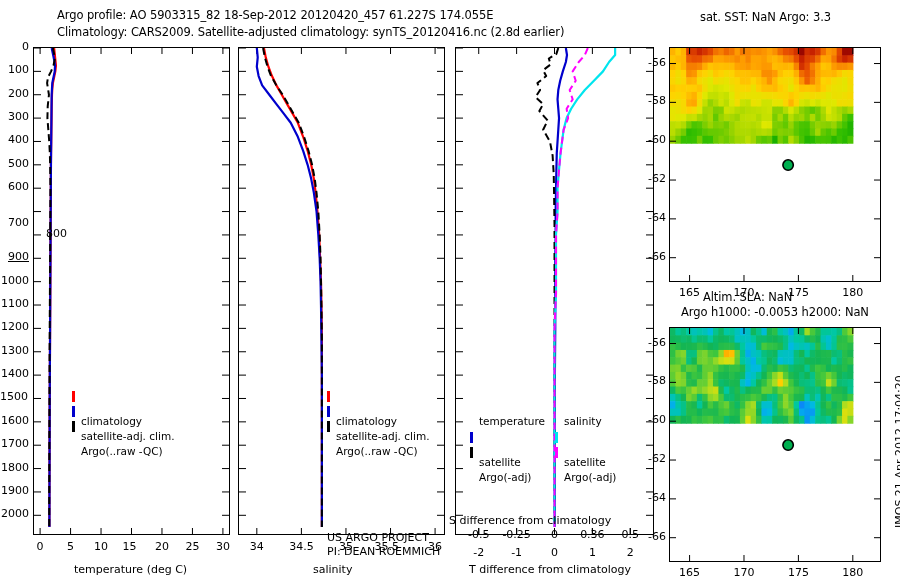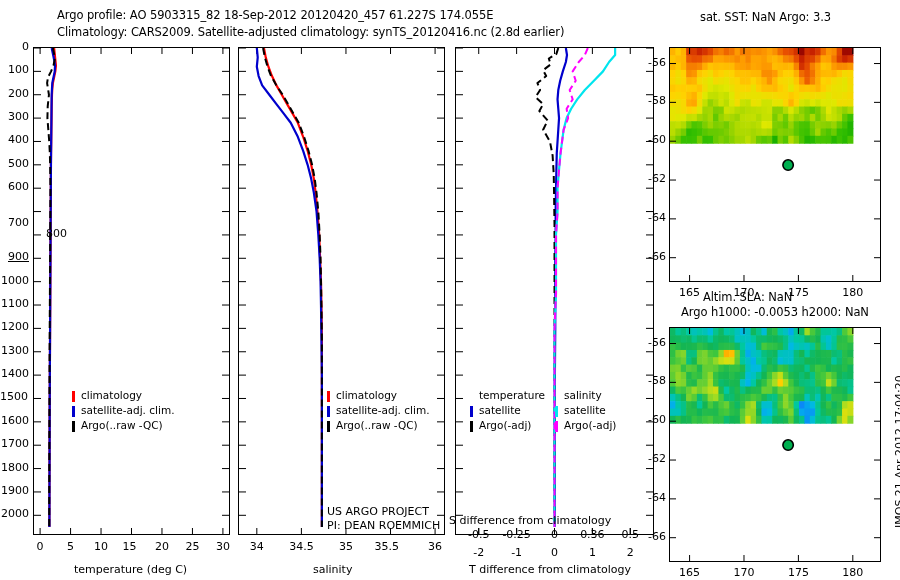--- a/index.html
+++ b/index.html
@@ -2,21 +2,21 @@
 <html><head>
 <meta charset="utf-8">
 <style>
   html,body{margin:0;padding:0;background:#ffffff;}
   body{width:900px;height:580px;position:relative;overflow:hidden;
        font-family:"DejaVu Sans","Liberation Sans",sans-serif;color:#000;}
   .abs{position:absolute;}
   .ttl{font-size:11.5px;white-space:nowrap;letter-spacing:-0.1px;}
   .axlab{font-size:11px;white-space:nowrap;}
   .tick{font-size:11px;white-space:nowrap;}
-  .legtxt{font-size:10.5px;white-space:nowrap;}
+  .legtxt{font-size:10.5px;white-space:nowrap;margin-top:26px;}
   .panel{position:absolute;border:1px solid #000;background:#fff;box-sizing:border-box;}
   svg{display:block;}
   .vert{transform-origin:0 0;}
 </style>
 </head>
 <body>
 
 <div class="abs ttl" style="left:57px;top:8px;">Argo profile: AO 5903315_82 18-Sep-2012 20120420_457 61.227S 174.055E</div>
 <div class="abs ttl" style="left:57px;top:25px;">Climatology: CARS2009. Satellite-adjusted climatology: synTS_20120416.nc (2.8d earlier)</div>
 

